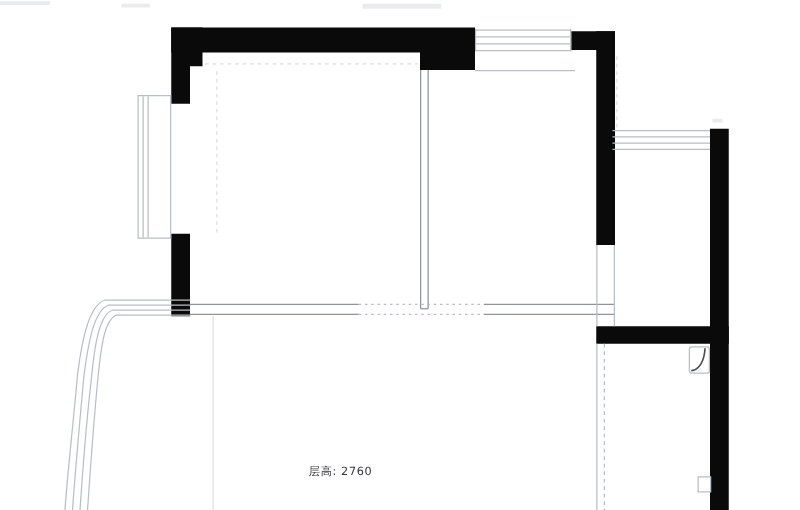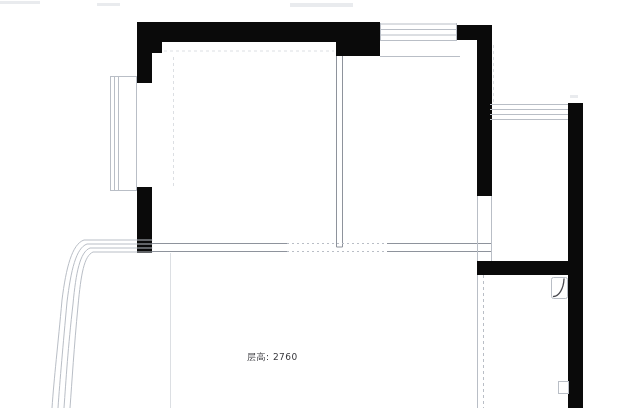--- a/index.html
+++ b/index.html
@@ -6,21 +6,21 @@
   .plan{
     position:relative;
     width:640px;height:408px;
     background:#ffffff;
     overflow:hidden;
     font-family:"DejaVu Sans", sans-serif;
   }
   .plan svg{position:absolute;left:0;top:0;}
   .ceiling-label{
     position:absolute;
-    left:247px;top:352px;
+    left:247px;top:373px;
     font-size:9px;
     line-height:11px;
     color:#36363b;
     letter-spacing:0.5px;
     white-space:nowrap;
   }
 </style>
 </head>
 <body>
 

